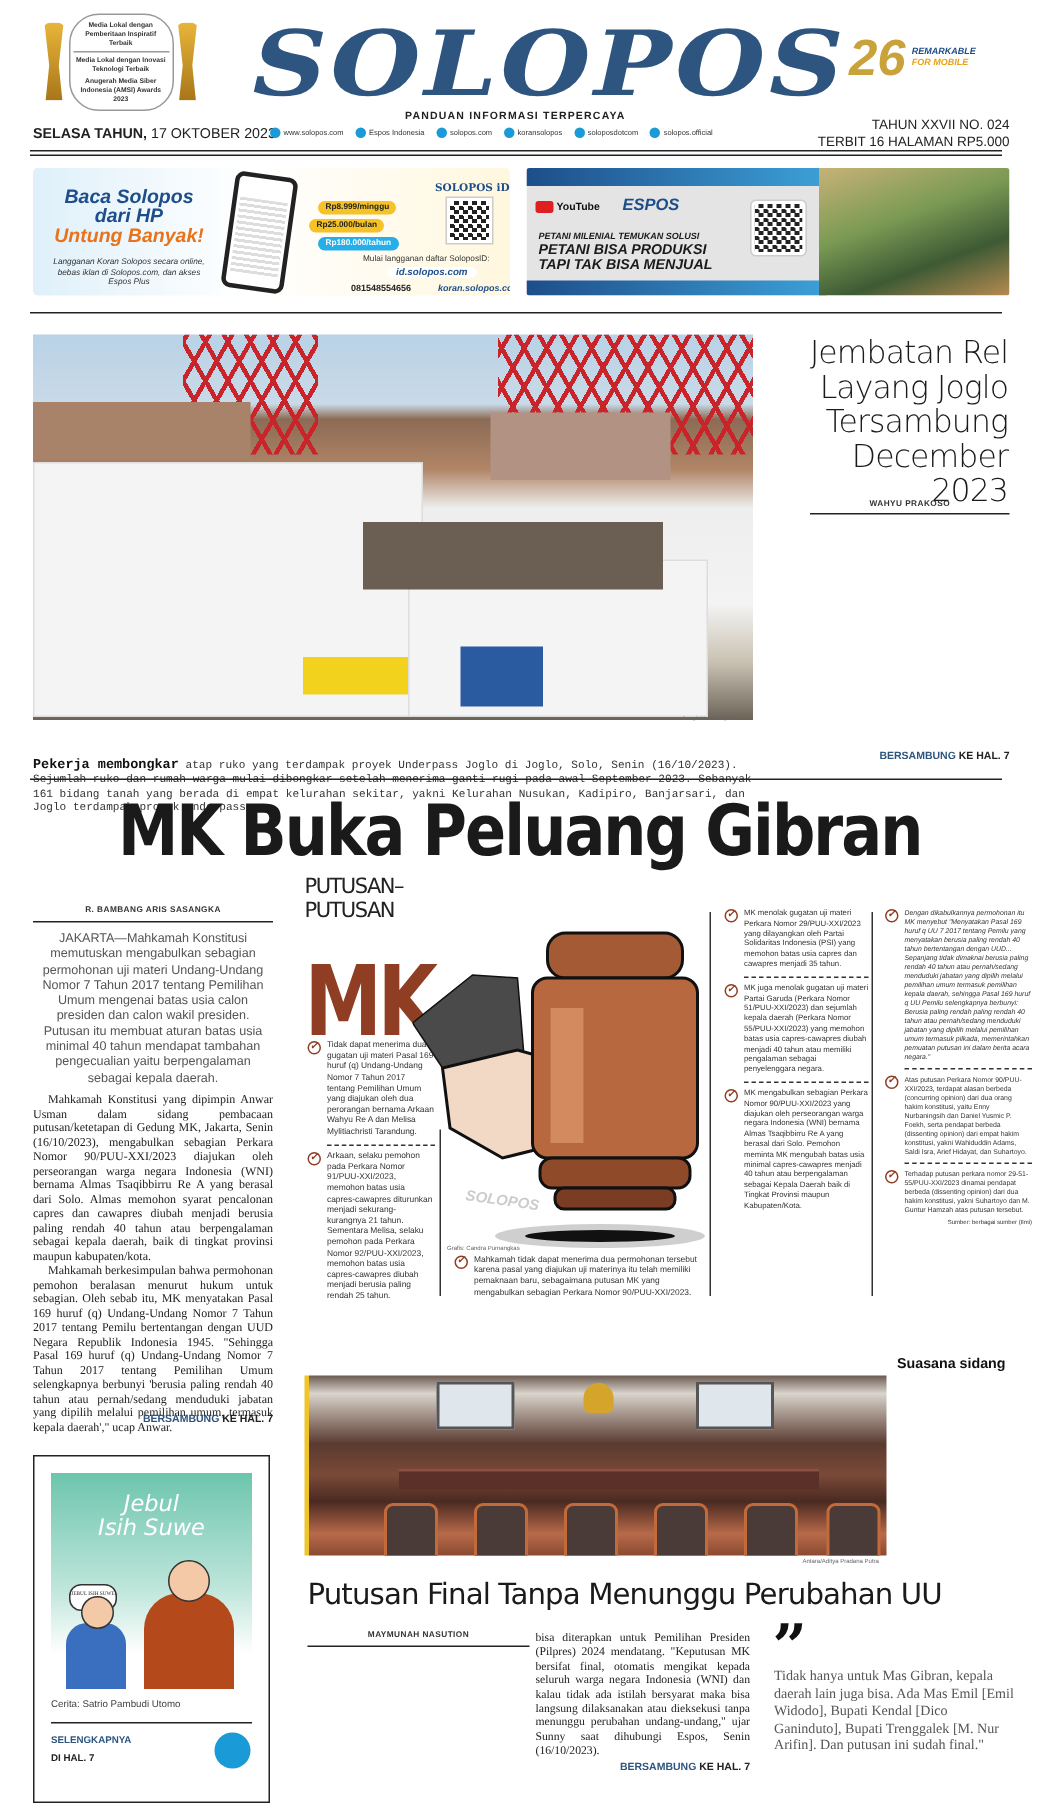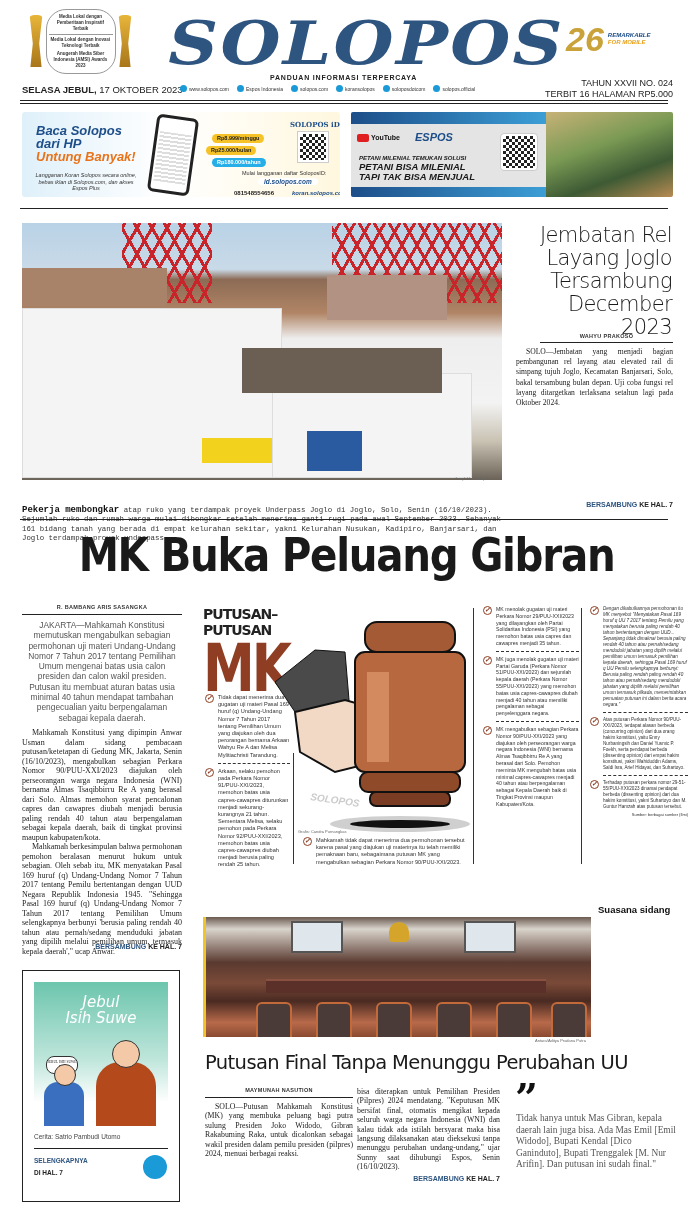--- a/index.html
+++ b/index.html
@@ -18,21 +18,21 @@
 .anniv-text span{color:#e8a21a}
 .dateline{left:22px;top:84px;font-size:9.5px;font-family:"Liberation Sans",sans-serif;color:#222}
 .dateline b{font-weight:bold}
 .socials{left:180px;top:85px;display:flex;gap:8px;font-size:5px;font-family:"Liberation Sans",sans-serif;color:#333}
 .socials span{display:flex;align-items:center;gap:2px}
 .socials i{display:inline-block;width:7px;height:7px;border-radius:50%;background:#1a9ad6}
 .issue{right:20px;top:78px;text-align:right;font-size:9px;line-height:11px;font-family:"Liberation Sans",sans-serif;color:#222}
 .rule{left:20px;width:648px;height:0;border-top:1.5px solid #222}
 
 .ad1{left:22px;top:112px;width:318px;height:85px;background:linear-gradient(90deg,#dff0fa,#fff 45%,#fff7de);border-radius:3px;overflow:hidden}
-.ad1 h3{position:absolute;left:14px;top:12px;width:100px;font-family:"Liberation Sans",sans-serif;font-style:italic;font-weight:bold;font-size:13px;line-height:13px;color:#1d4e89}
+.ad1 h3{position:absolute;left:14px;top:12px;width:100px;text-align:center;font-family:"Liberation Sans",sans-serif;font-style:italic;font-weight:bold;font-size:13px;line-height:13px;color:#1d4e89}
 .ad1 h3 span{color:#e8731a;display:block}
 .ad1 .small{position:absolute;left:12px;top:60px;width:104px;text-align:center;font-size:5.5px;line-height:6.5px;font-style:italic;font-family:"Liberation Sans",sans-serif;color:#333}
 .phone{position:absolute;left:130px;top:4px;width:42px;height:78px;background:#fff;border:3px solid #222;border-radius:6px;transform:rotate(8deg)}
 .phone:after{content:"";position:absolute;left:2px;top:14px;right:2px;bottom:8px;background:repeating-linear-gradient(#ddd 0 2px,#fff 2px 4px)}
 .pill{position:absolute;height:9px;border-radius:5px;font-size:5.5px;line-height:9px;padding:0 5px;font-family:"Liberation Sans",sans-serif;color:#222;font-weight:bold}
 .qr{position:absolute;width:30px;height:30px;background:repeating-conic-gradient(#222 0 25%,#fff 0 50%) 0 0/6px 6px;border:2px solid #fff;outline:1px solid #ccc}
 .ad2{left:351px;top:112px;width:322px;height:85px;overflow:hidden;border-radius:2px}
 .ad2-left{position:absolute;left:0;top:0;width:200px;height:85px;background:#e4e4e4}
 .ad2-left:before{content:"";position:absolute;left:0;top:0;width:100%;height:12px;background:linear-gradient(90deg,#1d4e89,#3da0d8)}
 .ad2-left:after{content:"";position:absolute;left:0;bottom:0;width:100%;height:10px;background:linear-gradient(90deg,#1d4e89,#3da0d8)}
@@ -54,21 +54,21 @@
 .h-jembatan{left:512px;top:224px;width:160px;text-align:right;font-family:"DejaVu Sans",sans-serif;font-weight:300;font-size:21px;line-height:23px;color:#1a1a1a;letter-spacing:-.6px}
 .byline{font-family:"Liberation Sans",sans-serif;font-weight:bold;font-size:5.5px;letter-spacing:.3px;color:#333;text-align:center}
 .body{font-size:8px;line-height:10.2px;text-align:justify;color:#222}
 .body p{text-indent:10px}
 .cont{font-family:"Liberation Sans",sans-serif;font-weight:bold;font-size:7px;color:#222;text-align:right}
 .cont span{color:#2e5580}
 
 .h-mk{left:0;top:527px;width:693px;text-align:center;font-family:"DejaVu Sans",sans-serif;font-weight:bold;font-size:47px;letter-spacing:-1.5px;color:#1a1a1a;transform:scaleX(.86);transform-origin:center}
 .lede{font-family:"Liberation Sans",sans-serif;font-size:8.4px;line-height:10.3px;text-align:center;color:#555}
 
-.putusan{left:203px;top:606px;font-family:"DejaVu Sans",sans-serif;font-weight:bold;font-size:14px;line-height:16px;color:#222;letter-spacing:-1px}
+.putusan{left:203px;top:583px;font-family:"DejaVu Sans",sans-serif;font-weight:normal;font-size:14px;line-height:16px;color:#222;letter-spacing:-1px}
 .mk-big{left:203px;top:636px;font-family:"DejaVu Sans",sans-serif;font-weight:bold;font-size:52px;line-height:52px;color:#8f3e24;letter-spacing:-3px;transform:scaleY(1.25);transform-origin:top}
 .gavel{left:275px;top:612px;width:200px;height:225px}
 .info{font-family:"Liberation Sans",sans-serif;font-size:5.6px;line-height:7.2px;color:#333}
 .chk{display:inline-block;width:9px;height:9px;border-radius:50%;border:1.5px solid #8f3e24;color:#8f3e24;font-size:7px;line-height:6px;text-align:center;font-weight:bold;position:absolute;left:-13px;top:0}
 .item{position:relative;margin-left:13px}
 .dash{border-top:1px dashed #333;margin:4px 0 4px 13px}
 .vline{width:0;border-left:1px solid #333}
 
 .photo2{left:203px;top:917px;width:388px;height:120px;border-left:3px solid #f0c52a;background:linear-gradient(180deg,#6b5a50 0,#d9d4cc 10%,#5a3a30 38%,#7a4a38 55%,#4a2a22 70%,#b86a4a 88%,#8a4a30 100%);overflow:hidden}
 .photo2 .screen{position:absolute;top:4px;width:52px;height:32px;background:#dfe6ec;border:2px solid #555}
@@ -113,21 +113,21 @@
 
 <div class="abs anniv">
   <div class="anniv-num">26</div>
   <div class="anniv-text">
     <div>REMARKABLE</div>
     <span>FOR MOBILE</span>
   </div>
 </div>
 
 <div class="abs dateline">
-  <b>SELASA JEBUL,</b>
+  <b>SELASA TAHUN,</b>
   <span>17 OKTOBER 2023</span>
 </div>
 
 <div class="abs socials">
   <span>
       <i></i>
       <em style="font-style:normal">www.solopos.com</em>
     </span>
   <span>
       <i></i>
@@ -179,21 +179,21 @@
 </div>
 
 <div class="abs ad2">
   <div class="ad2-left"></div>
   <div class="ad2-photo"></div>
   <div class="yt"><i></i><span>YouTube</span></div>
   <div class="espos"><span>ESPOS</span></div>
   <div class="qr" style="left:150px;top:22px;width:36px;height:36px;border-radius:3px"></div>
   <div class="head">
     <div class="s">PETANI MILENIAL TEMUKAN SOLUSI</div>
-    <div class="b">PETANI BISA MILENIAL</div>
+    <div class="b">PETANI BISA PRODUKSI</div>
     <div class="b">TAPI TAK BISA MENJUAL</div>
   </div>
 </div>
 
 <div class="abs rule" style="top:208px;border-top-width:1px"></div>
 
 <div class="abs photo1">
   <div class="truss" style="left:100px;width:90px"></div>
   <div class="truss" style="left:310px;width:170px"></div>
   <div class="roof" style="left:0;top:45px;width:145px;height:38px"></div>
@@ -206,21 +206,20 @@
 </div>
 <div class="abs credit" style="left:455px;top:477px">Joseph Howi/Solopos</div>
 <div class="abs caption1">
   <b>Pekerja membongkar</b><span> atap ruko yang terdampak proyek Underpass Joglo di Joglo, Solo, Senin (16/10/2023). Sejumlah ruko dan rumah warga mulai dibongkar setelah menerima ganti rugi pada awal September 2023. Sebanyak 161 bidang tanah yang berada di empat kelurahan sekitar, yakni Kelurahan Nusukan, Kadipiro, Banjarsari, dan Joglo terdampak proyek underpass.</span>
 </div>
 
 <div class="abs h-jembatan">Jembatan Rel Layang Joglo Tersambung December 2023</div>
 <div class="abs byline" style="left:540px;top:333px;width:133px">WAHYU PRAKOSO</div>
 <div class="abs" style="left:540px;top:342px;width:133px;border-top:1px solid #222"></div>
 <div class="abs body" style="left:516px;top:347px;width:157px;font-size:7.6px;line-height:10.2px">
-  <p>SOLO—Jembatan yang menjadi bagian pembangunan rel layang atau elevated rail di simpang tujuh Joglo, Kecamatan Banjarsari, Solo, bakal tersambung bulan depan. Uji coba fungsi rel layang ditargetkan terlaksana setahun lagi pada Oktober 2024.</p>
 </div>
 <div class="abs cont" style="left:520px;top:501px;width:153px">
   <span>BERSAMBUNG</span><em style="font-style:normal"> KE HAL. 7</em>
 </div>
 
 <div class="abs rule" style="top:519px;border-top-width:1.5px"></div>
 
 <div class="abs h-mk">MK Buka Peluang Gibran</div>
 
 <div class="abs byline" style="left:22px;top:604px;width:160px">R. BAMBANG ARIS SASANGKA</div>
@@ -314,21 +313,20 @@
     <div>SELENGKAPNYA</div>
     <span>DI HAL. 7</span>
   </div>
   <div class="badge"></div>
 </div>
 
 <div class="abs h-putusan">Putusan Final Tanpa Menunggu Perubahan UU</div>
 <div class="abs byline" style="left:205px;top:1087px;width:148px">MAYMUNAH NASUTION</div>
 <div class="abs" style="left:205px;top:1097px;width:148px;border-top:1px solid #222"></div>
 <div class="abs body" style="left:205px;top:1102px;width:148px;font-size:7.8px;line-height:9.4px">
-  <p>SOLO—Putusan Mahkamah Konstitusi (MK) yang membuka peluang bagi putra sulung Presiden Joko Widodo, Gibran Rakabuming Raka, untuk dicalonkan sebagai wakil presiden dalam pemilu presiden (pilpres) 2024, menuai berbagai reaksi.</p>
 </div>
 <div class="abs body" style="left:357px;top:1087px;width:143px;font-size:7.8px;line-height:9.4px">
   <p style="text-indent:0">bisa diterapkan untuk Pemilihan Presiden (Pilpres) 2024 mendatang. "Keputusan MK bersifat final, otomatis mengikat kepada seluruh warga negara Indonesia (WNI) dan kalau tidak ada istilah bersyarat maka bisa langsung dilaksanakan atau dieksekusi tanpa menunggu perubahan undang-undang," ujar Sunny saat dihubungi Espos, Senin (16/10/2023).</p>
 </div>
 <div class="abs cont" style="left:357px;top:1175px;width:143px">
   <span>BERSAMBUNG</span><em style="font-style:normal"> KE HAL. 7</em>
 </div>
 <div class="abs quote-mark">”</div>
 <div class="abs quote">Tidak hanya untuk Mas Gibran, kepala daerah lain juga bisa. Ada Mas Emil [Emil Widodo], Bupati Kendal [Dico Ganinduto], Bupati Trenggalek [M. Nur Arifin]. Dan putusan ini sudah final."</div>
 

